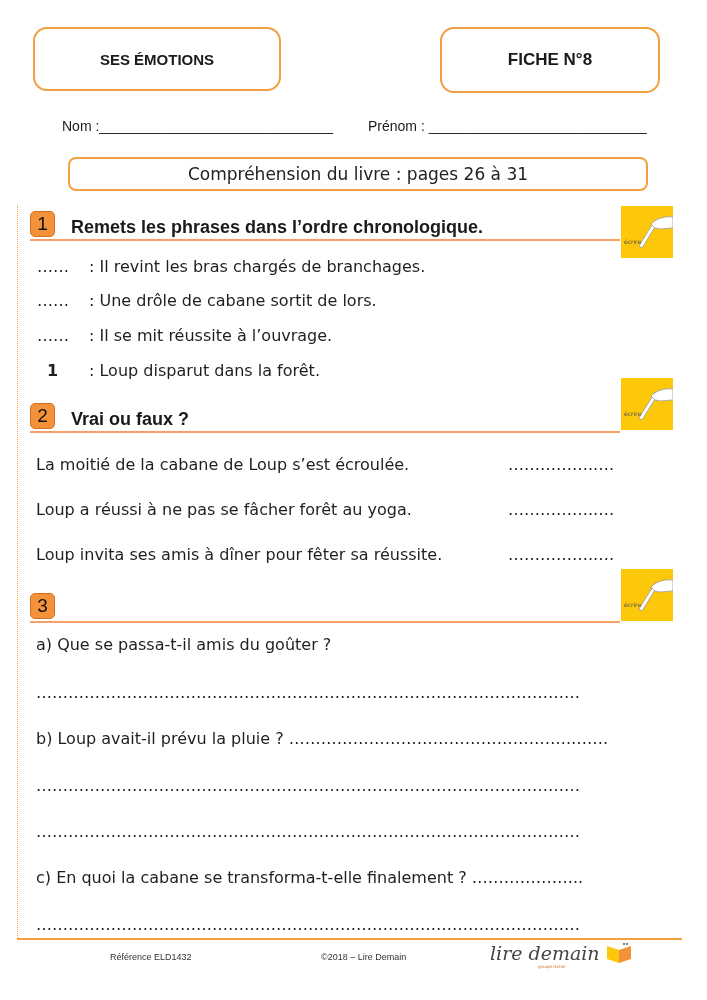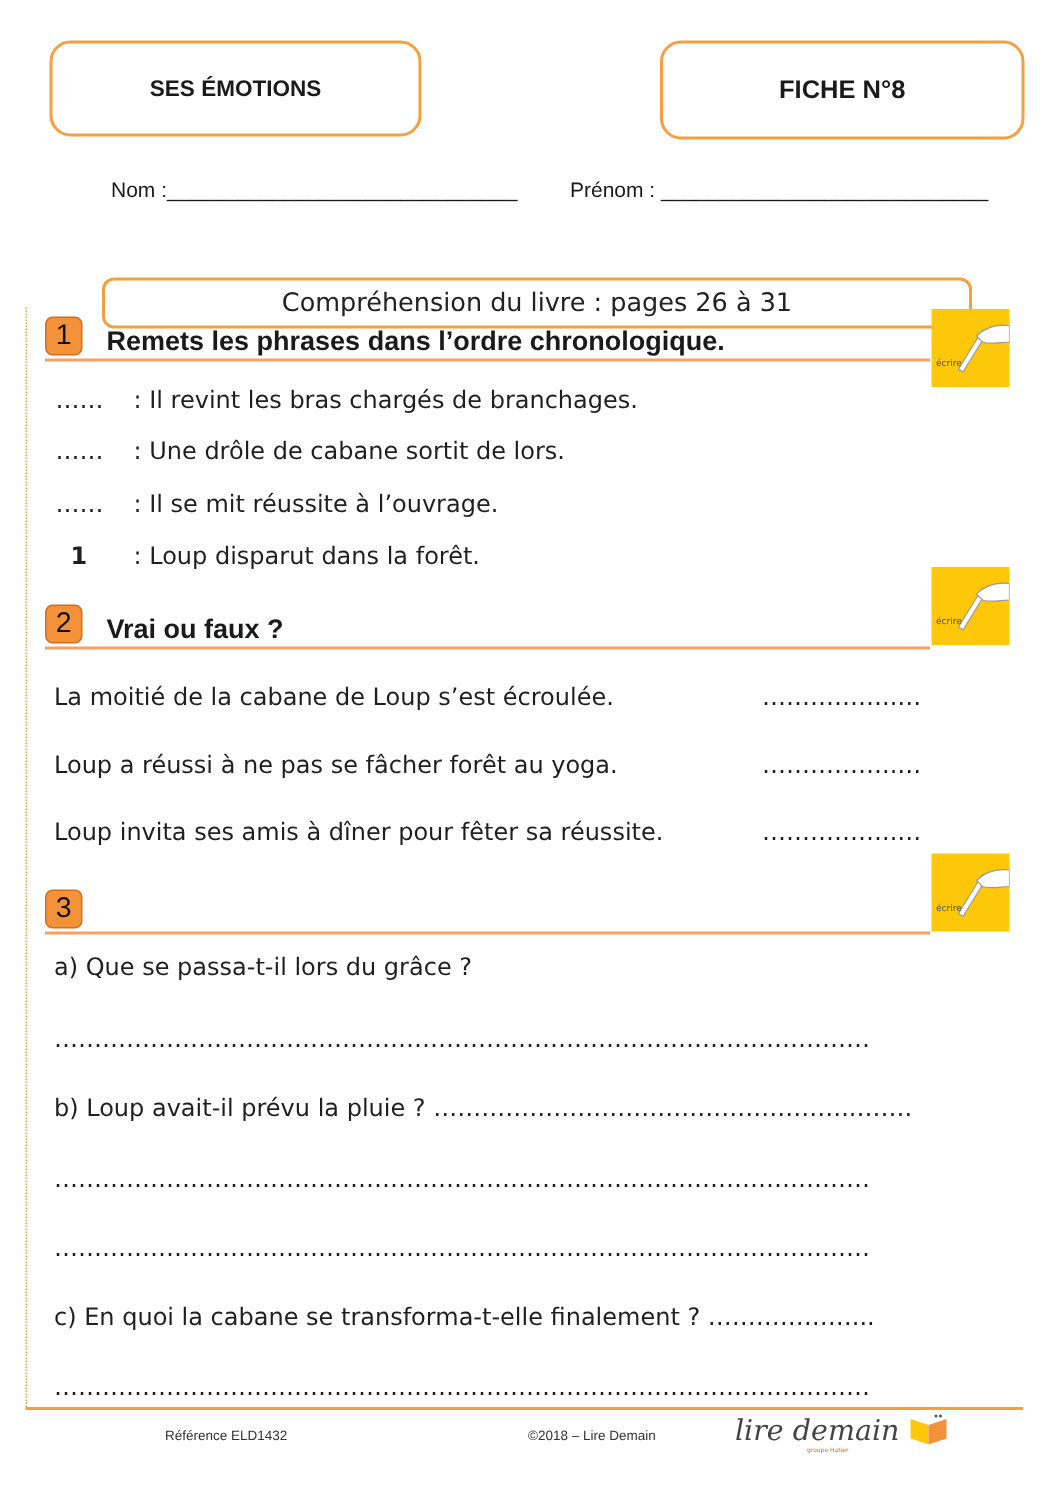--- a/index.html
+++ b/index.html
@@ -1,21 +1,21 @@
 <!DOCTYPE html>
 <html><head>
 <meta charset="utf-8">
 <style>
   html, body { margin:0; padding:0; background:#ffffff; }
   body { width:707px; height:1000px; position:relative; overflow:hidden; font-family:"DejaVu Sans", sans-serif; color:#1a1a1a; }
   .abs { position:absolute; }
   .title-box { left:33px; top:27px; width:248px; height:64px; border:2px solid #f4a040; border-radius:14px; box-sizing:border-box; display:flex; align-items:center; justify-content:center; text-align:center; font-family:"Liberation Sans", sans-serif; font-weight:bold; font-size:15px; line-height:19px; }
-  .fiche-box { left:440px; top:27px; width:243px; height:66px; border:2px solid #f4a040; border-radius:14px; box-sizing:border-box; display:flex; align-items:center; justify-content:center; font-family:"Liberation Sans", sans-serif; font-weight:bold; font-size:17px; }
-  .namerow { top:118px; font-family:"Liberation Sans", sans-serif; font-size:14px;margin-left:12px; }
-  .subtitle-box { left:68px; top:157px; width:580px; height:34px; border:2px solid #f4a040; border-radius:8px; box-sizing:border-box; display:flex; align-items:center; justify-content:center; font-size:17px; color:#222;margin-top:28px; }
+  .fiche-box { left:440px; top:27px; width:220px; height:66px; border:2px solid #f4a040; border-radius:14px; box-sizing:border-box; display:flex; align-items:center; justify-content:center; font-family:"Liberation Sans", sans-serif; font-weight:bold; font-size:17px; }
+  .namerow { top:118px; font-family:"Liberation Sans", sans-serif; font-size:14px; }
+  .subtitle-box { left:68px; top:157px; width:580px; height:34px; border:2px solid #f4a040; border-radius:8px; box-sizing:border-box; display:flex; align-items:center; justify-content:center; font-size:17px; color:#222; }
   .leftrule { left:17px; top:205px; width:0; height:735px; border-left:1.5px dotted #f4a040; }
   .bottomrule { left:17px; top:938px; width:665px; height:2px; background:#f4a040; }
   .sec-head { left:30px; width:590px; height:28px; border-bottom:2px solid #f7a066; }
   .badge { position:absolute; left:0; top:0; width:25px; height:26px; background:#f4923a; border:1px solid #d46e1c; border-radius:5px; box-sizing:border-box; display:flex; align-items:center; justify-content:center; font-family:"Liberation Sans", sans-serif; font-size:19px; color:#111; }
   .sec-title { position:absolute; left:41px; top:6px; font-family:"Liberation Sans", sans-serif; font-weight:bold; font-size:18px; white-space:nowrap; }
   .ecrire { width:52px; height:52px; background:#fdc70a; left:621px; }
   .ecrire svg { width:52px; height:52px; }
   .line { font-size:16px; white-space:nowrap; color:#1f1f1f; }
   .dots { letter-spacing:0; }
   .footer-text { font-family:"Liberation Sans", sans-serif; font-size:9px; color:#333; top:952px;margin-left:25px; }
@@ -90,32 +90,32 @@
   <div class="badge">3</div>
 </div>
 <div class="abs ecrire" style="top:569px;">
   <svg viewBox="0 0 52 52">
       <path d="M18 40 L34 14 L37 16 L21 42 Z" fill="#fff" stroke="#999" stroke-width="0.8"></path>
       <path d="M30 18 C36 12 44 10 52 11 L52 22 C46 22 40 24 34 22 Z" fill="#fff" stroke="#999" stroke-width="0.8"></path>
       <text x="3" y="38" font-size="6" fill="#555" font-family="DejaVu Sans, sans-serif">écrire</text>
     </svg>
 </div>
 
-<div class="abs line" style="left:36px; top:635px;">a) Que se passa-t-il lors du grâce ?</div>
+<div class="abs line" style="left:36px; top:635px;">a) Que se passa-t-il amis du goûter ?</div>
 <div class="abs line" style="left:36px; top:683px; width:630px; overflow:hidden;">…………………………………………………………………………………………</div>
 <div class="abs line" style="left:36px; top:729px; width:632px; overflow:hidden;">b) Loup avait-il prévu la pluie ? ……………………………………………..…….</div>
 <div class="abs line" style="left:36px; top:776px; width:630px; overflow:hidden;">…………………………………………………………………………………………</div>
 <div class="abs line" style="left:36px; top:822px; width:630px; overflow:hidden;">…………………………………………………………………………………………</div>
 <div class="abs line" style="left:36px; top:868px; width:632px; overflow:hidden;">c) En quoi la cabane se transforma-t-elle finalement ? ………………...</div>
 <div class="abs line" style="left:36px; top:915px; width:630px; overflow:hidden;">…………………………………………………………………………………………</div>
 
 <div class="abs bottomrule"></div>
 
 <div class="abs footer-text" style="left:85px;">Référence ELD1432</div>
-<div class="abs footer-text" style="left:327px;">©2018 – Lire Demain</div>
+<div class="abs footer-text" style="left:296px;">©2018 – Lire Demain</div>
 <div class="abs logo">
   <span>lire demain</span>
   <svg width="26" height="22" viewBox="0 0 26 22" style="vertical-align:-4px;">
       <path d="M1 4 L13 8 L13 21 L1 17 Z" fill="#fdc70a"></path>
       <path d="M13 8 L25 4 L25 17 L13 21 Z" fill="#f4923a"></path>
       <circle cx="18" cy="2" r="1" fill="#555"></circle>
       <circle cx="21" cy="2" r="1" fill="#555"></circle>
     </svg>
 </div>
 <div class="abs" style="left:538px; top:964px; font-size:4px; color:#d46e1c; font-family:'DejaVu Sans', sans-serif;">groupe Hatier</div>

